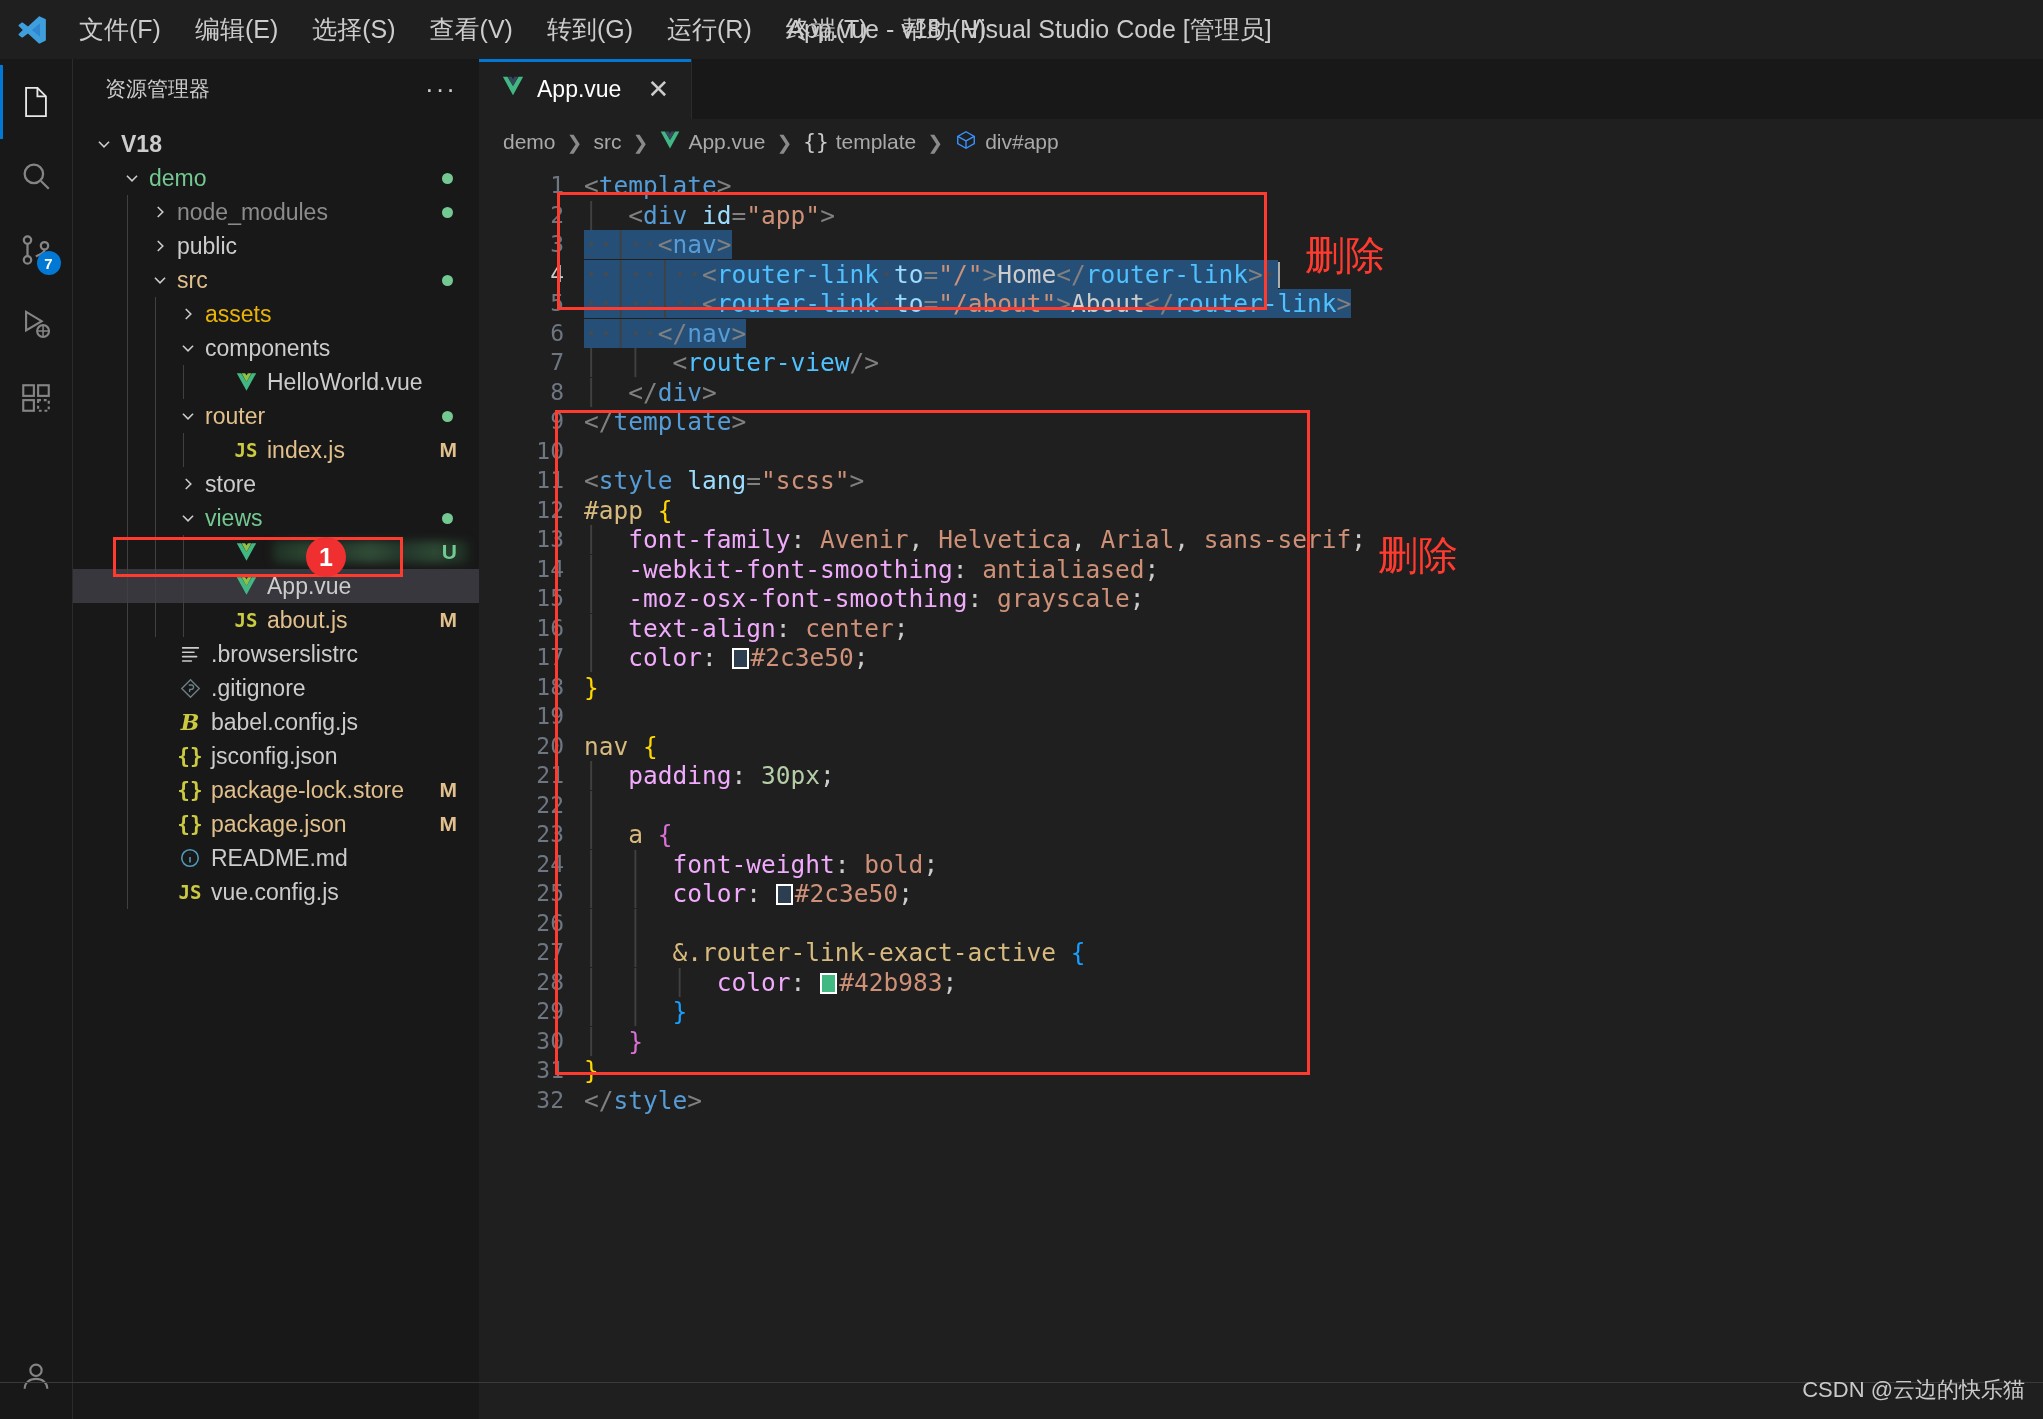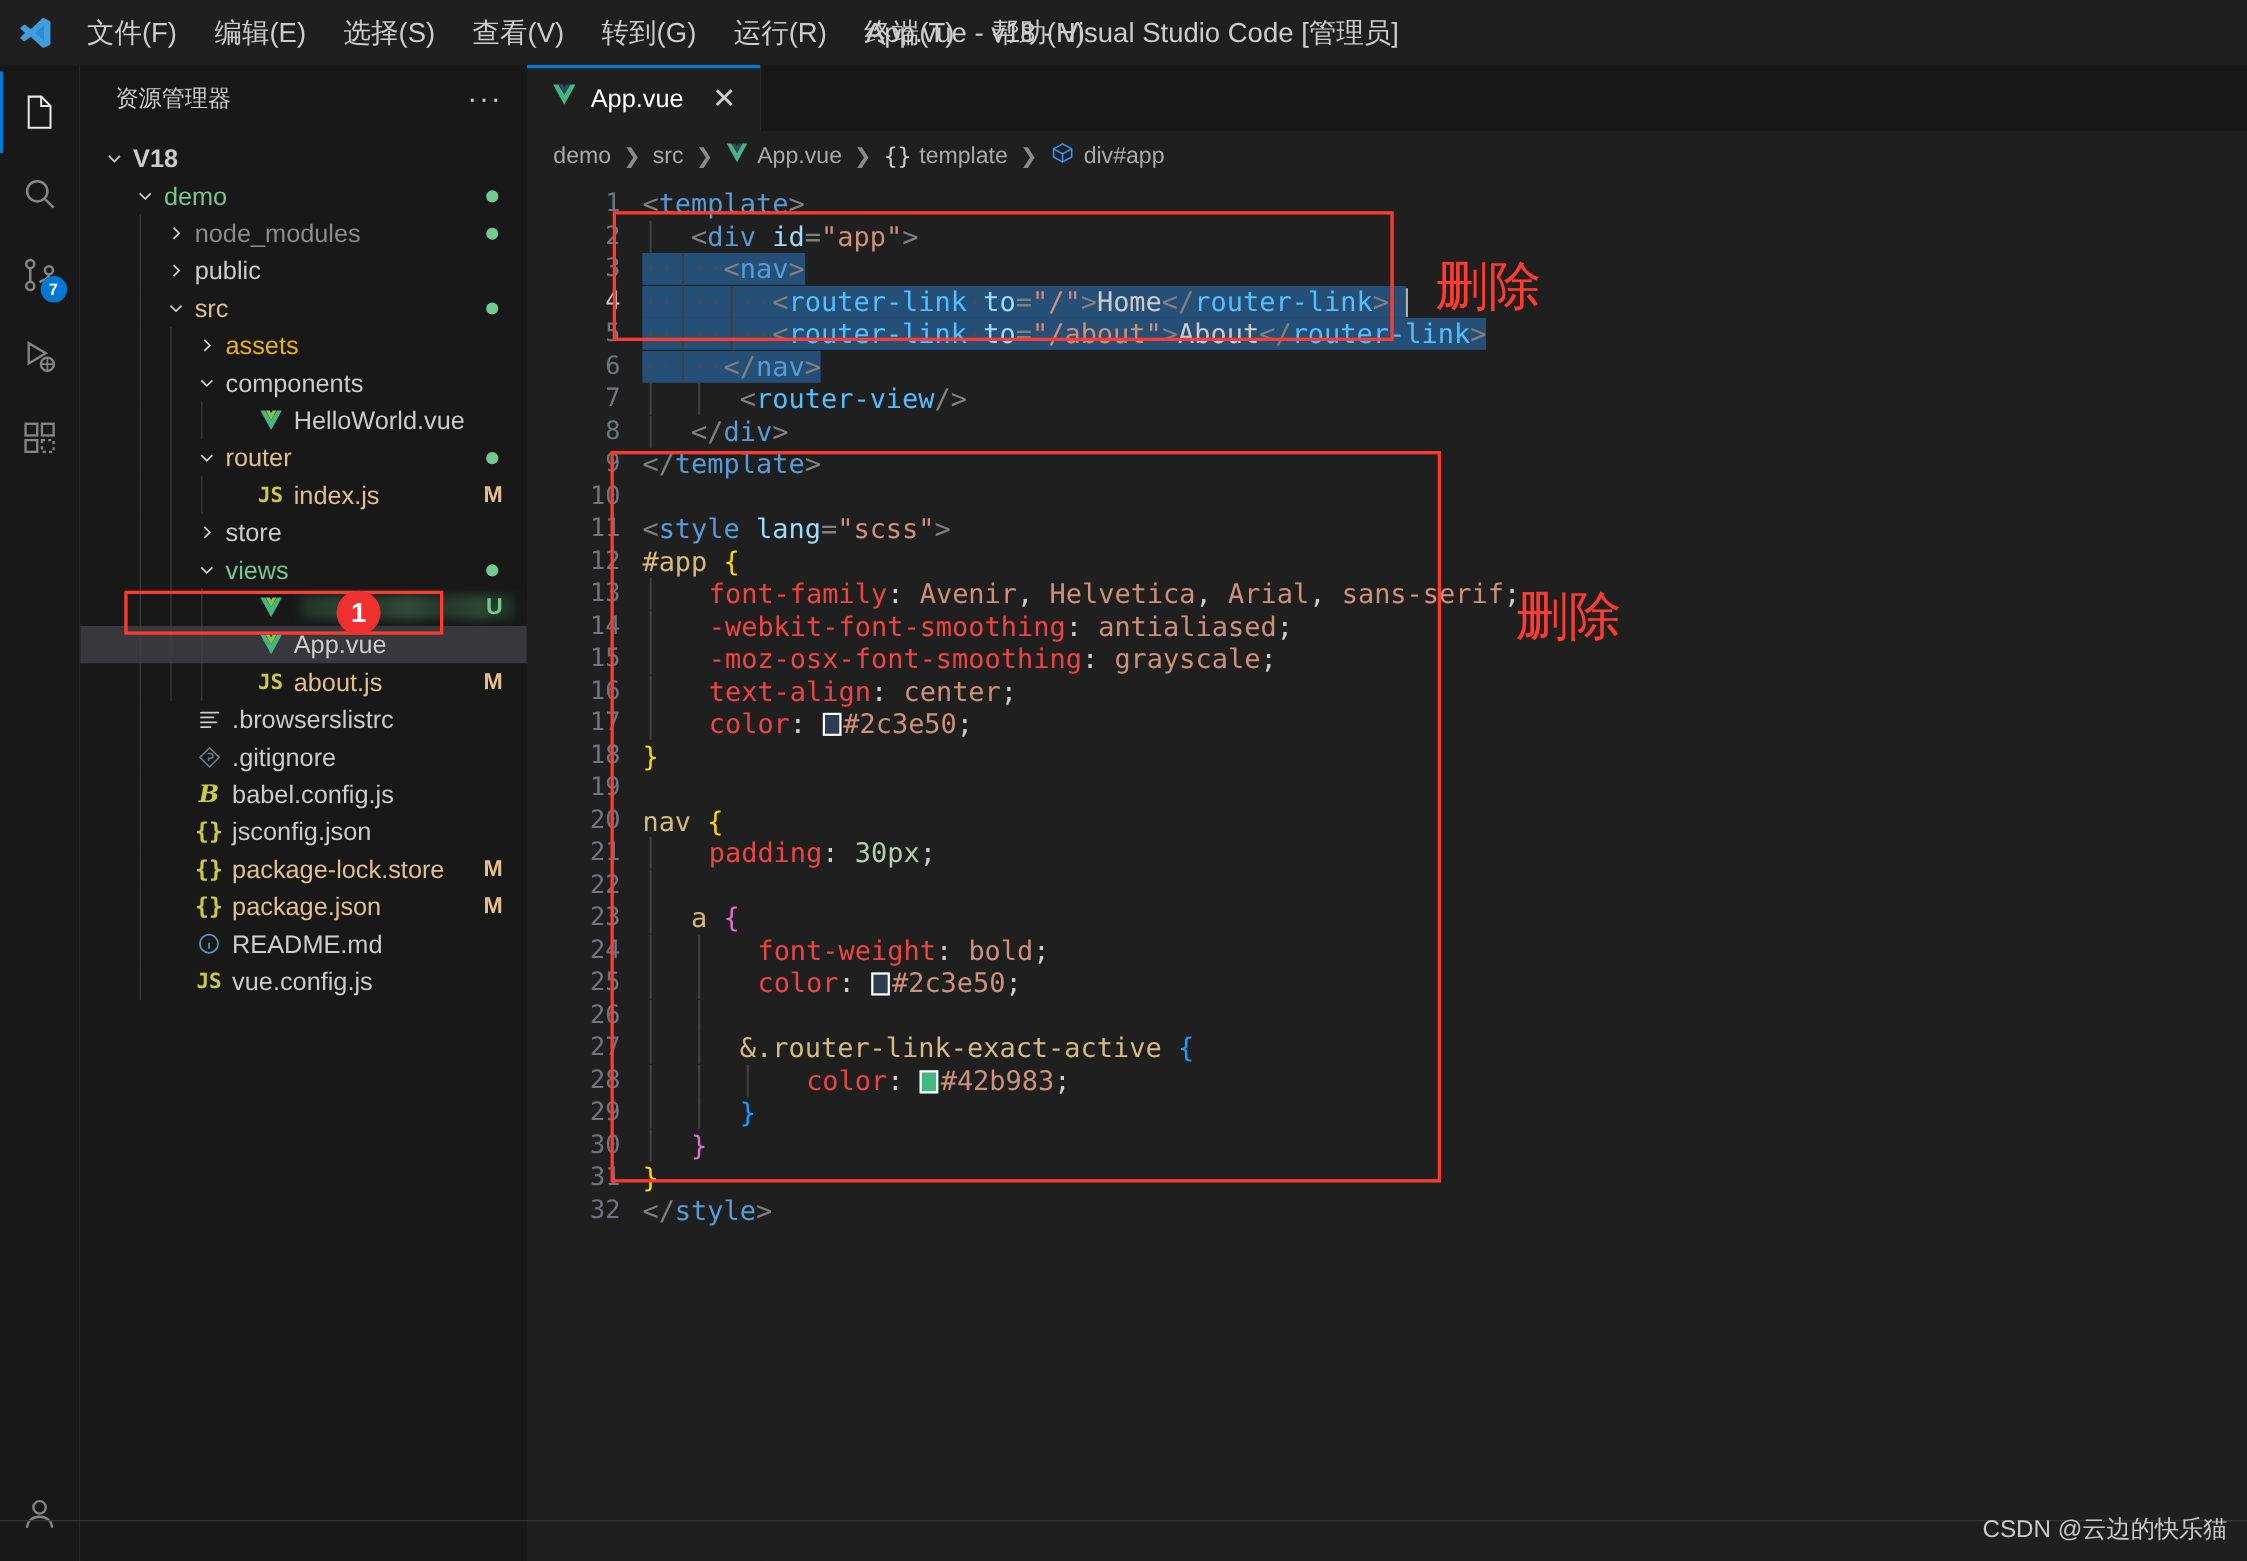--- a/index.html
+++ b/index.html
@@ -123,42 +123,42 @@
   .sel { background: #264f78; }
   .ws { color: #4a4a4a; }
   .ind { color: #404040; }
 
   .t-tag   { color: #569cd6; }
   .t-comp  { color: #4fc1ff; }
   .t-attr  { color: #9cdcfe; }
   .t-str   { color: #ce9178; }
   .t-txt   { color: #cccccc; }
   .t-punc  { color: #808080; }
-  .t-prop  { color: #ef4444; margin-left: 16px; }
+  .t-prop  { color: #f0abfc; }
   .t-val   { color: #ce9178; }
   .t-sel   { color: #d7ba7d; }
   .t-brk1  { color: #ffd700; }
   .t-brk2  { color: #da70d6; }
   .t-brk3  { color: #179fff; }
   .t-num   { color: #b5cea8; }
 
   .swatch {
     display:inline-block; width: 17px; height: 21px; vertical-align: -3px;
     border: 2px solid #ffffff; margin-right: 2px;
   }
   .caret {
     display:inline-block; width: 2px; height: 26px; background:#aeafad; vertical-align:-5px;
   }
 
   
   .anno-box {
     position: absolute; border: 3px solid #ff3b30; pointer-events: none;
   }
   .anno-text {
-    position: absolute; color: #ff3b30; font-size: 48px; font-weight: 400;
+    position: absolute; color: #ff3b30; font-size: 40px; font-weight: 400;
     font-family: "DejaVu Sans", sans-serif; pointer-events: none;
   }
   .anno-badge {
     position: absolute; background: #f03030; color: #ffffff; border-radius: 50%;
     width: 40px; height: 40px; display:flex; align-items:center; justify-content:center;
     font-size: 25px; font-weight: 700;
   }
   .watermark {
     position: absolute; right: 18px; bottom: 14px; color: #c9c9c9; font-size: 22px;
   }

